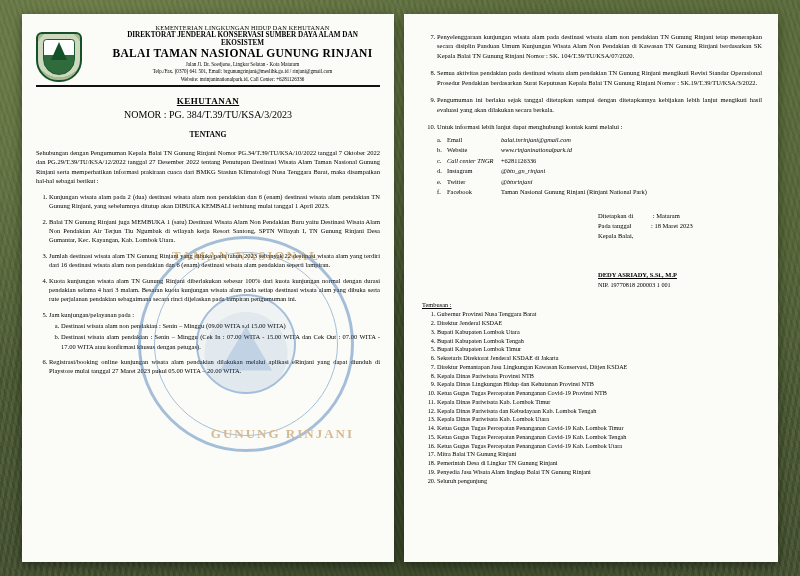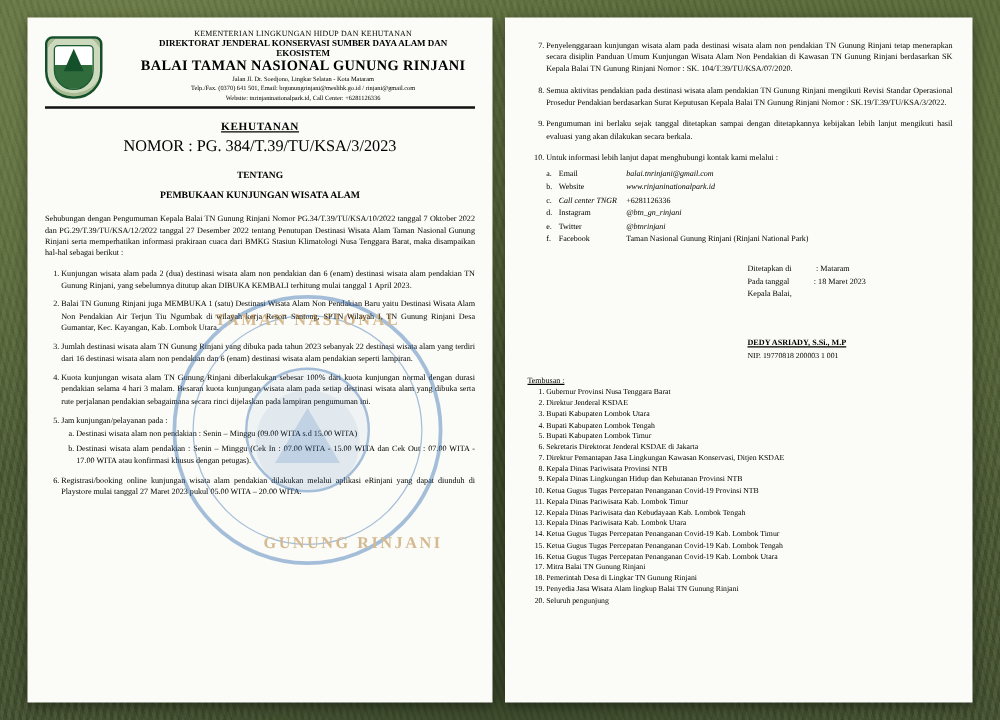--- a/index.html
+++ b/index.html
@@ -25,21 +25,21 @@
     opacity:.55;
   }
   .sheet{
     position:absolute;top:14px;bottom:14px;background:#fbfbf7;
     box-shadow:0 3px 10px rgba(0,0,0,.45);
   }
   #page-left{left:22px;width:372px;padding:10px 14px 8px 14px;box-sizing:border-box;}
   #page-right{left:404px;width:374px;padding:18px 16px 8px 18px;box-sizing:border-box;}
 
   
-  .head{display:flex;gap:23px;align-items:center;border-bottom:2px solid #111;padding-bottom:3px;}
+  .head{display:flex;gap:23px;align-items:flex-end;border-bottom:2px solid #111;padding-bottom:3px;}
   .logo{width:46px;height:50px;flex:0 0 46px;position:relative;margin-top:1px;}
   .logo .ring{
     position:absolute;inset:0;border:2px solid #15502a;border-radius:6px 6px 22px 22px;
     background:radial-gradient(circle at 50% 42%, #e9efe2 0 40%, #cdd9bd 41% 70%, #a8bb93 71% 100%);
   }
   .logo .inner{
     position:absolute;left:7px;top:7px;right:7px;bottom:7px;border:1px solid #1a5c31;border-radius:4px 4px 18px 18px;
     background:linear-gradient(#fff 0 45%, #2f6b3b 45% 100%);
   }
   .logo .tree{
@@ -48,21 +48,21 @@
   }
   .head-txt{flex:1;text-align:center;line-height:1.12;}
   .h-small{font-size:6.3px;letter-spacing:.2px;}
   .h-med{font-size:7.2px;font-weight:bold;}
   .h-big{font-size:11.5px;font-weight:bold;letter-spacing:.3px;}
   .h-tiny{font-size:5.1px;line-height:1.25;margin-top:1px;}
 
   
   .t-center{text-align:center;}
   .pengumuman{font-size:9px;font-weight:bold;text-decoration:underline;margin-top:9px;letter-spacing:.5px;}
-  .nomor{font-size:13px;margin-top:3px;}
+  .nomor{font-size:10px;margin-top:3px;}
   .tentang{font-size:7.6px;font-weight:bold;margin-top:10px;}
   .subj{font-size:7.8px;font-weight:bold;margin-top:7px;line-height:1.35;}
 
   .para{font-size:6.5px;text-align:justify;line-height:1.42;margin-top:9px;}
 
   ol.main{margin:7px 0 0 0;padding-left:13px;}
   ol.main>li{font-size:6.5px;text-align:justify;line-height:1.44;margin-bottom:6px;}
   ol.main>li::marker{font-size:6.5px;}
   ol.sub-alpha{margin:2px 0 0 0;padding-left:12px;list-style:lower-alpha;}
   ol.sub-alpha li{margin-bottom:2px;}
@@ -131,21 +131,20 @@
       <div class="h-big">BALAI TAMAN NASIONAL GUNUNG RINJANI</div>
       <div class="h-tiny">Jalan Jl. Dr. Soedjono, Lingkar Selatan - Kota Mataram</div>
       <div class="h-tiny">Telp./Fax. (0370) 641 501, Email: brgunungrinjani@meslihk.go.id / rinjani@gmail.com</div>
       <div class="h-tiny">Website: tnrinjaninationalpark.id, Call Center: +6281126336</div>
     </div>
   </div>
 
   <div class="t-center pengumuman">KEHUTANAN</div>
   <div class="t-center nomor">NOMOR : PG. 384/T.39/TU/KSA/3/2023</div>
   <div class="t-center tentang">TENTANG</div>
-  <div class="t-center subj">PEMBUKAAN KUNJUNGAN WISATA ALAM</div>
 
   <div class="para">Sehubungan dengan Pengumuman Kepala Balai TN Gunung Rinjani Nomor PG.34/T.39/TU/KSA/10/2022 tanggal 7 Oktober 2022 dan PG.29/T.39/TU/KSA/12/2022 tanggal 27 Desember 2022 tentang Penutupan Destinasi Wisata Alam Taman Nasional Gunung Rinjani serta memperhatikan informasi prakiraan cuaca dari BMKG Stasiun Klimatologi Nusa Tenggara Barat, maka disampaikan hal-hal sebagai berikut :</div>
 
   <ol class="main">
     <li>Kunjungan wisata alam pada 2 (dua) destinasi wisata alam non pendakian dan 6 (enam) destinasi wisata alam pendakian TN Gunung Rinjani, yang sebelumnya ditutup akan DIBUKA KEMBALI terhitung mulai tanggal 1 April 2023.</li>
     <li>Balai TN Gunung Rinjani juga MEMBUKA 1 (satu) Destinasi Wisata Alam Non Pendakian Baru yaitu Destinasi Wisata Alam Non Pendakian Air Terjun Tiu Ngumbak di wilayah kerja Resort Santong, SPTN Wilayah I, TN Gunung Rinjani Desa Gumantar, Kec. Kayangan, Kab. Lombok Utara.</li>
     <li>Jumlah destinasi wisata alam TN Gunung Rinjani yang dibuka pada tahun 2023 sebanyak 22 destinasi wisata alam yang terdiri dari 16 destinasi wisata alam non pendakian dan 6 (enam) destinasi wisata alam pendakian seperti lampiran.</li>
     <li>Kuota kunjungan wisata alam TN Gunung Rinjani diberlakukan sebesar 100% dari kuota kunjungan normal dengan durasi pendakian selama 4 hari 3 malam. Besaran kuota kunjungan wisata alam pada setiap destinasi wisata alam yang dibuka serta rute perjalanan pendakian sebagaimana secara rinci dijelaskan pada lampiran pengumuman ini.</li>
     <li>
       <span>Jam kunjungan/pelayanan pada :</span>

